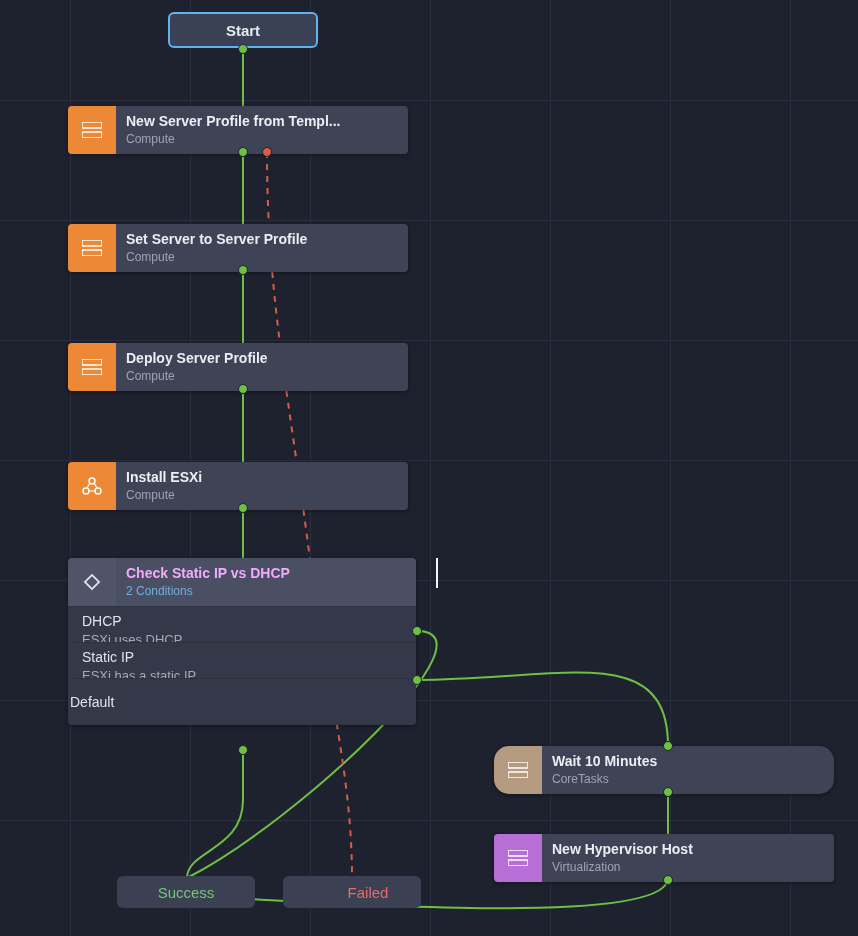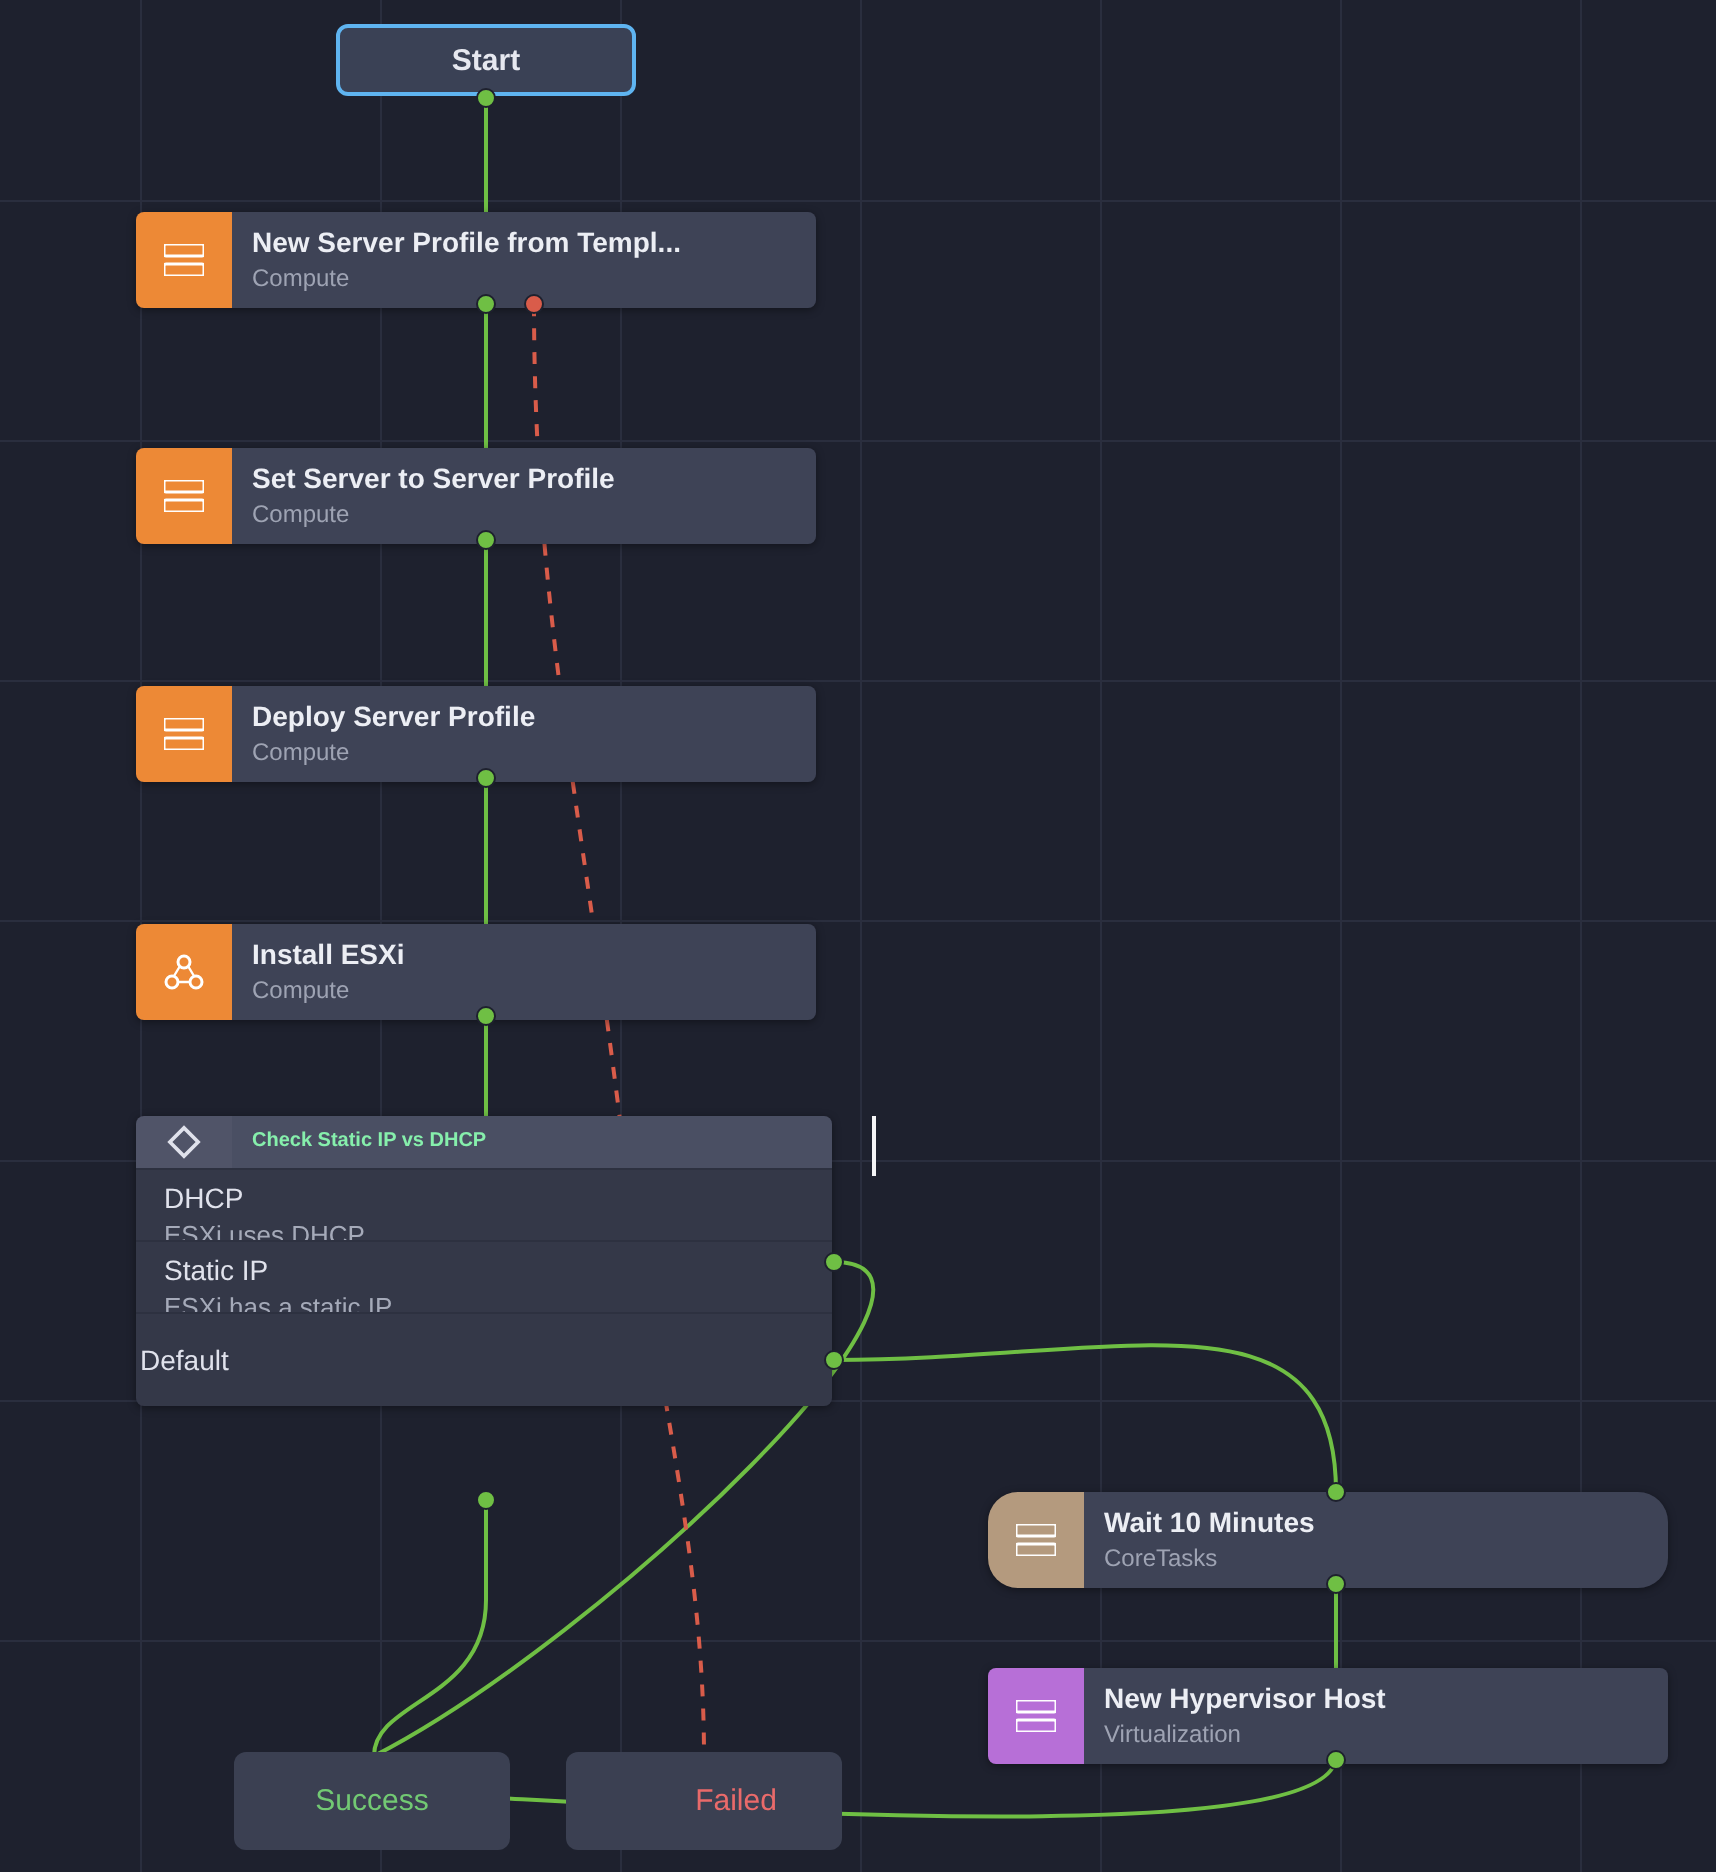--- a/index.html
+++ b/index.html
@@ -96,23 +96,23 @@
     display: flex;
     align-items: center;
     justify-content: center;
   }
   .cond-main {
     flex: 1;
     background: #4a4f63;
     padding: 7px 10px 8px 10px;
   }
   .cond-title {
-    font-size: 10px;
+    font-size: 14px;
     font-weight: 600;
-    color: #86efac;
+    color: #f0abfc;
   }
   .cond-sub {
     font-size: 12px;
     color: #6fb0e0;
     margin-top: 3px;
   }
   .cond-row {
     background: #343848;
     padding: 6px 14px 4px 14px;
     height: 36px;
@@ -132,21 +132,21 @@
     font-size: 14px;
     color: #e0e2ec;
   }
   .cond-desc {
     font-size: 13px;
     color: #a5aab9;
     margin-top: 3px;
   }
   .end-node {
     width: 138px;
-    height: 49px;
+    height: 32px;
     border-radius: 6px;
     background: #3b4052;
     display: flex;
     align-items: center;
     justify-content: center;
     font-size: 15px;
     font-weight: 500;
   }
   .success-text { color: #72c973; }
   .failed-text  { color: #e96a6a; }
@@ -265,20 +265,21 @@
 
   <div class="node cond-node" style="left:68px; top:558px;">
     <div class="cond-head">
       <div class="cond-icon">
         <svg width="20" height="20" viewBox="0 0 20 20">
             <rect x="5" y="5" width="10" height="10" transform="rotate(45 10 10)" fill="none" stroke="#e0e2ec" stroke-width="1.8"></rect>
           </svg>
       </div>
       <div class="cond-main">
         <div class="cond-title">Check Static IP vs DHCP</div>
+        <div class="cond-sub">2 Conditions</div>
       </div>
     </div>
     <div class="cond-row">
       <div class="cond-label">DHCP</div>
       <div class="cond-desc">ESXi uses DHCP</div>
     </div>
     <div class="cond-row">
       <div class="cond-label">Static IP</div>
       <div class="cond-desc">ESXi has a static IP</div>
     </div>

